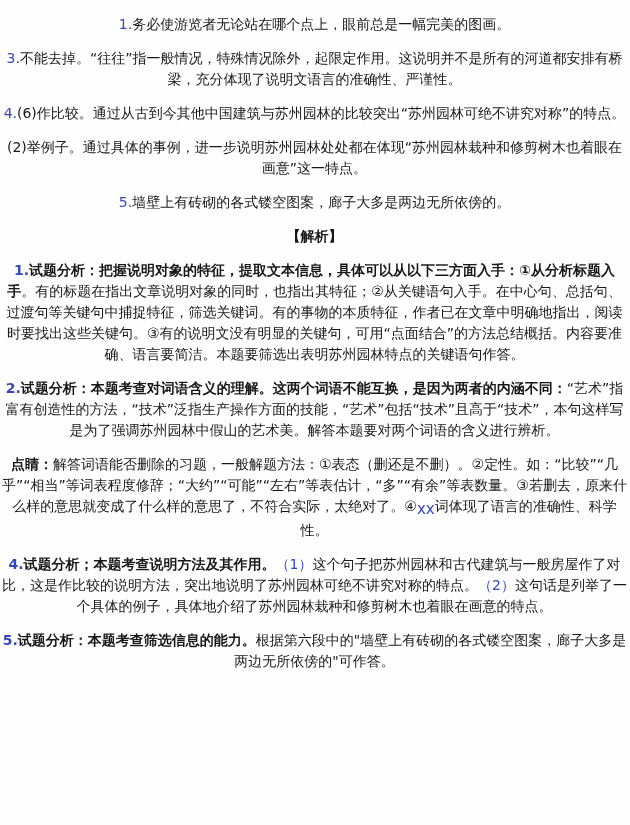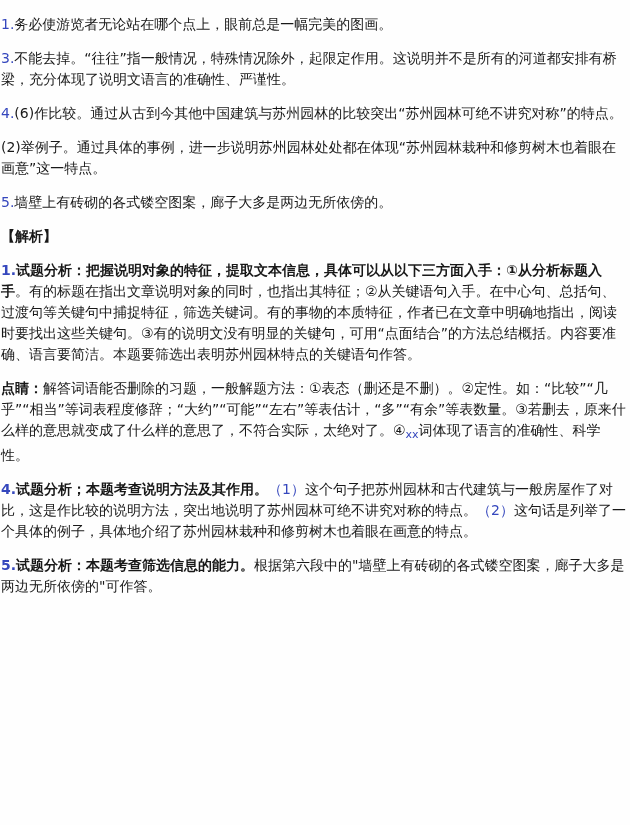--- a/index.html
+++ b/index.html
@@ -3,26 +3,26 @@
 <meta charset="utf-8">
 <style>
   html,body{margin:0;padding:0;}
   body{
     width:630px;height:825px;overflow:hidden;
     background:#fefefe;color:#181818;
     font-family:"DejaVu Sans",sans-serif;
     font-size:14px;line-height:21px;
   }
   .doc{padding:14px 2px 0 1px;}
-  p{margin:0 0 13px 0;text-align:left;word-break:break-all;}
+  p{margin:0 0 13px 0;text-align:center;word-break:break-all;}
   .num{color:#3547bd;}
   .ana .num{font-weight:bold;}
   .lead{font-weight:bold;}
   .hdr{font-weight:bold;font-size:14px;}
-  .xx{color:#3547bd;font-size:11px;vertical-align:-3px;}
+  .xx{color:#3547bd;font-size:15px;vertical-align:-3px;}
   .bluenum{color:#3547bd;}
 </style>
 </head>
 <body>
 
 <div class="doc">
 
   <p class="ans"><span class="num">1.</span><span>务必使游览者无论站在哪个点上，眼前总是一幅完美的图画。</span></p>
 
 
@@ -31,20 +31,21 @@
   <p class="ans"><span class="num">4.</span><span>(6)作比较。通过从古到今其他中国建筑与苏州园林的比较突出“苏州园林可绝不讲究对称”的特点。</span></p>
 
   <p class="ans"><span>(2)举例子。通过具体的事例，进一步说明苏州园林处处都在体现“苏州园林栽种和修剪树木也着眼在画意”这一特点。</span></p>
 
   <p class="ans"><span class="num">5.</span><span>墙壁上有砖砌的各式镂空图案，廊子大多是两边无所依傍的。</span></p>
 
   <p class="hdr">【解析】</p>
 
   <p class="ana"><span class="num">1.</span><span class="lead">试题分析：把握说明对象的特征，提取文本信息，具体可以从以下三方面入手：①从分析标题入手</span><span>。有的标题在指出文章说明对象的同时，也指出其特征；②从关键语句入手。在中心句、总括句、过渡句等关键句中捕捉特征，筛选关键词。有的事物的本质特征，作者已在文章中明确地指出，阅读时要找出这些关键句。③有的说明文没有明显的关键句，可用“点面结合”的方法总结概括。内容要准确、语言要简洁。本题要筛选出表明苏州园林特点的关键语句作答。</span></p>
 
+  <p class="ana"><span class="num">2.</span><span class="lead">试题分析：本题考查对词语含义的理解。这两个词语不能互换，是因为两者的内涵不同：</span><span>“艺术”指富有创造性的方法，“技术”泛指生产操作方面的技能，“艺术”包括“技术”且高于“技术”，本句这样写是为了强调苏州园林中假山的艺术美。解答本题要对两个词语的含义进行辨析。</span></p>
 
 
   <p class="ana"><span class="lead">点睛：</span><span>解答词语能否删除的习题，一般解题方法：①表态（删还是不删）。②定性。如：“比较”“几乎”“相当”等词表程度修辞；“大约”“可能”“左右”等表估计，“多”“有余”等表数量。③若删去，原来什么样的意思就变成了什么样的意思了，不符合实际，太绝对了。④</span><span class="xx">xx</span><span>词体现了语言的准确性、科学性。</span></p>
 
   <p class="ana"><span class="num">4.</span><span class="lead">试题分析；本题考查说明方法及其作用。</span><span class="bluenum">（1）</span><span>这个句子把苏州园林和古代建筑与一般房屋作了对比，这是作比较的说明方法，突出地说明了苏州园林可绝不讲究对称的特点。</span><span class="bluenum">（2）</span><span>这句话是列举了一个具体的例子，具体地介绍了苏州园林栽种和修剪树木也着眼在画意的特点。</span></p>
 
   <p class="ana"><span class="num">5.</span><span class="lead">试题分析：本题考查筛选信息的能力。</span><span>根据第六段中的"墙壁上有砖砌的各式镂空图案，廊子大多是两边无所依傍的"可作答。</span></p>
 
 </div>
 

